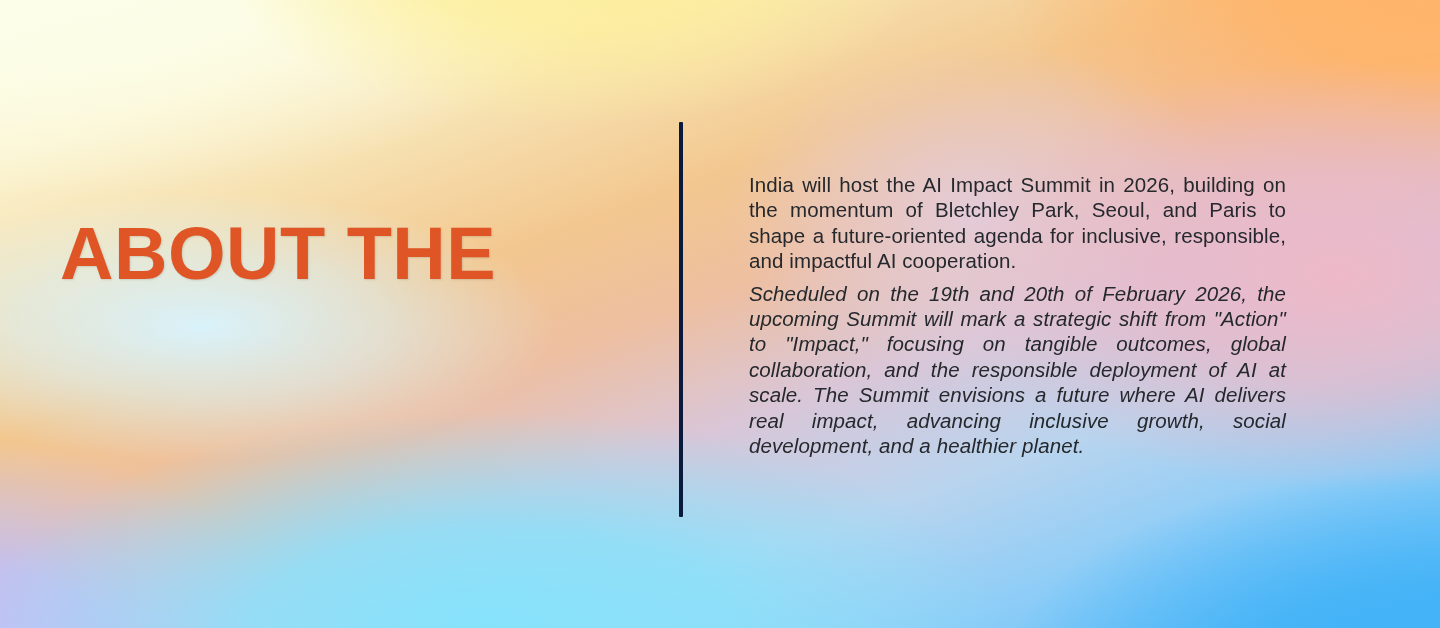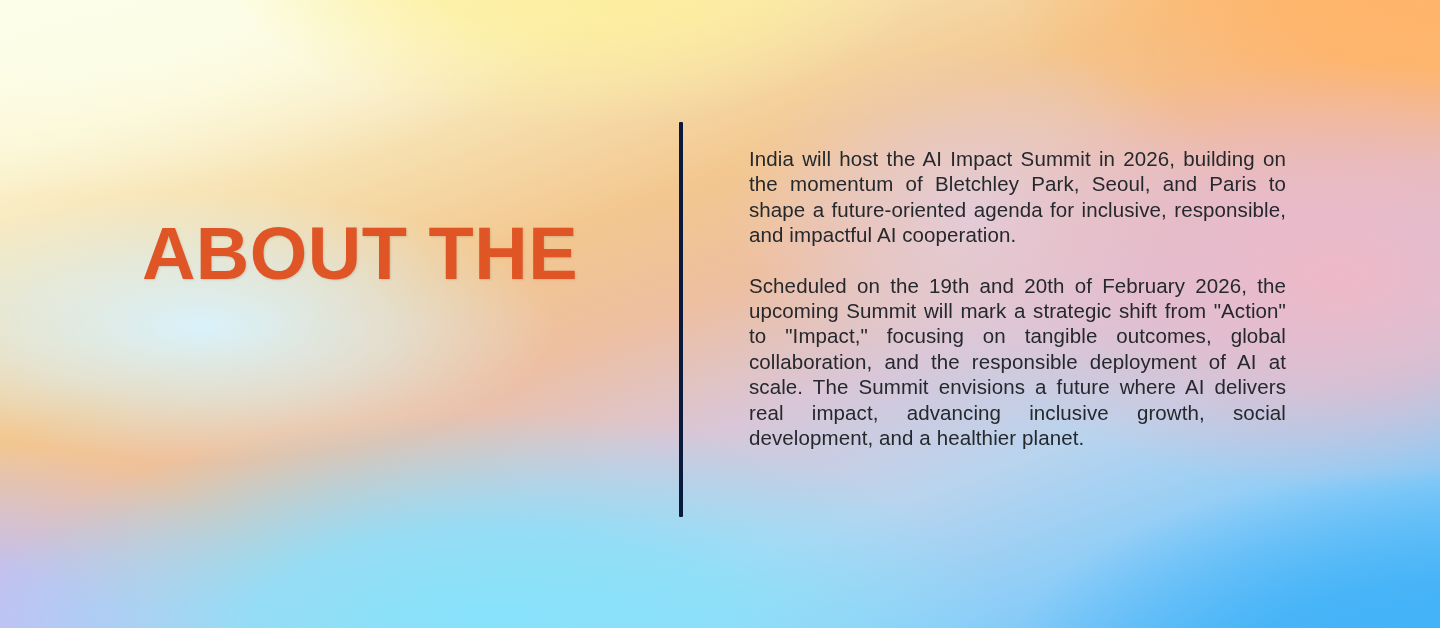--- a/index.html
+++ b/index.html
@@ -75,21 +75,20 @@
     background: radial-gradient(ellipse 30% 26% at 14% 52%,
                 #d9f2fb 0%, rgba(217,242,251,0.55) 44%, rgba(217,242,251,0) 82%);
   }
 
   
   #headline {
     position: absolute;
     left: 60px;
     top: 218px;
     width: 600px;
-    text-align: center;
     line-height: 0.98;
     letter-spacing: 0.5px;
     font-weight: bold;
     font-size: 74px;
     margin: 0;
     text-shadow: 1px 1px 2px rgba(120,110,90,0.22);
   }
   #headline .l1 { color: #e05525; display: block; }
   #headline .l2 { color: #48b056; display: block; }
 
@@ -101,34 +100,35 @@
     width: 4px;
     height: 395px;
     background: #0a1a3c;
     border-radius: 1px;
   }
 
   
   #body-copy {
     position: absolute;
     left: 749px;
-    top: 146px;
+    top: 172px;
     width: 537px;
   }
   #body-copy p {
     margin: 0;
     text-align: justify;
     text-justify: inter-word;
     color: #25282c;
     font-size: 20.5px;
     line-height: 25.4px;
     letter-spacing: 0.1px;
   }
   #body-copy p.para-gap {
-    margin-top: 25px;
+    margin-top: 7px;
+    font-style: italic;
   }
 </style>
 </head>
 <body>
 
 <div id="slide">
 
   <div class="bg-layer bg-base"></div>
   <div class="bg-layer bg-tl"></div>
   <div class="bg-layer bg-top-yellow"></div>

